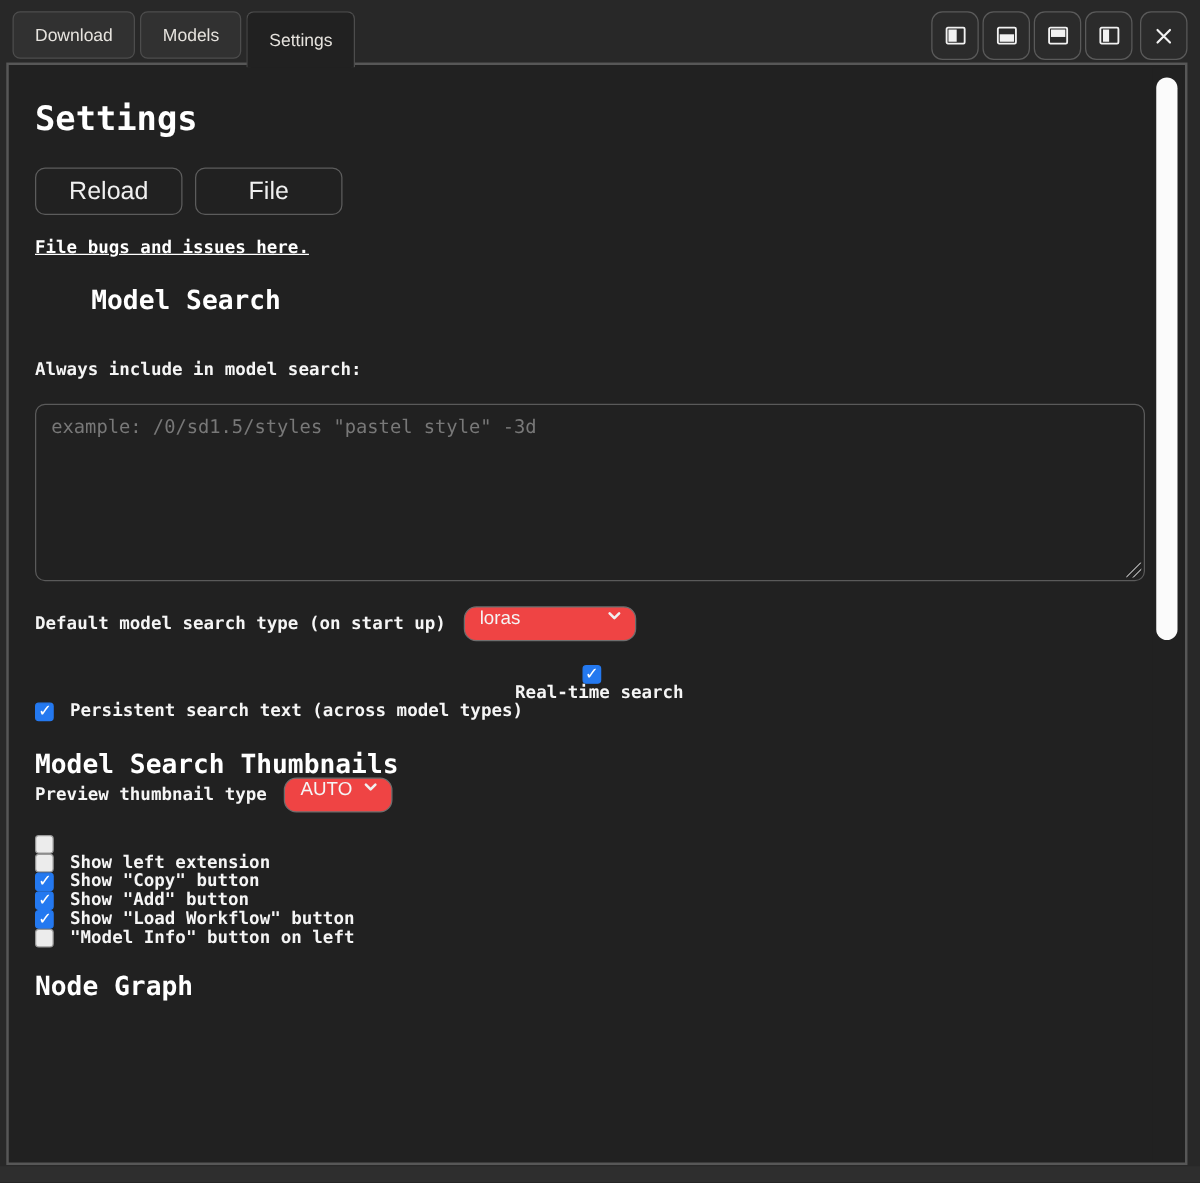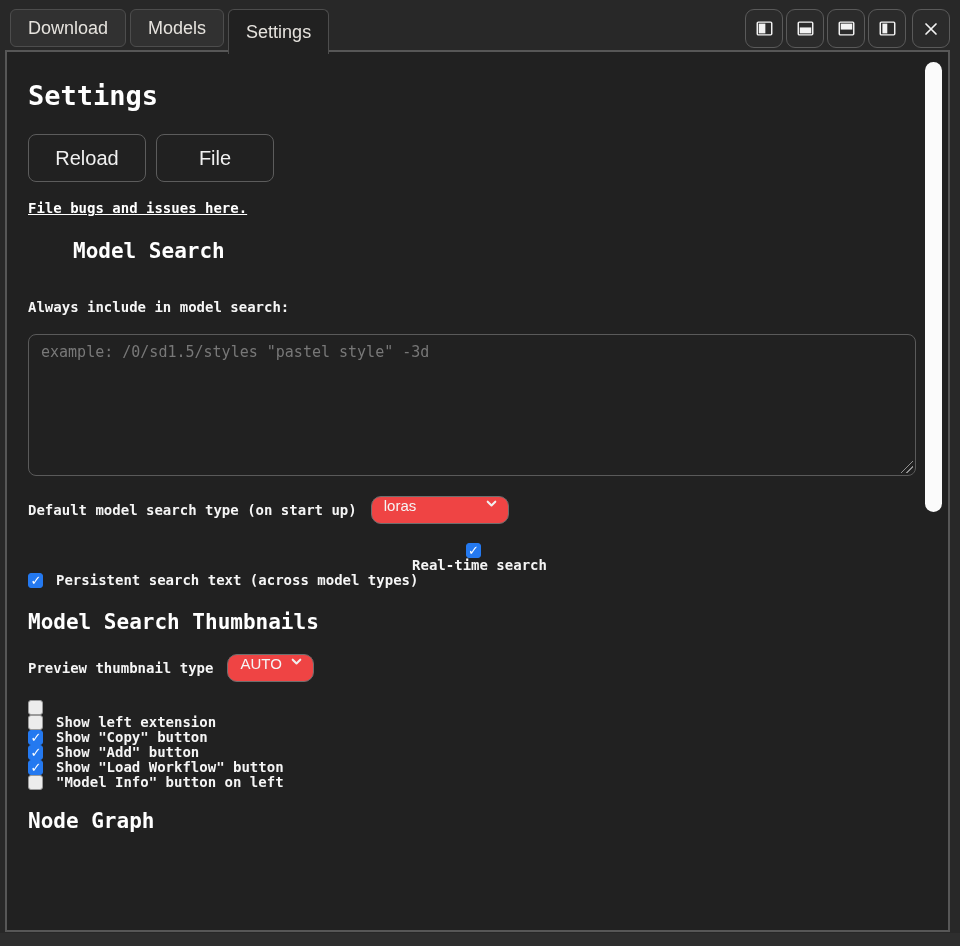--- a/index.html
+++ b/index.html
@@ -9,21 +9,21 @@
     font-family:"DejaVu Sans Mono", monospace;
     color:#f2f2f2;
     position:relative;
   }
   
   .tabbar { position:absolute; top:0; left:0; right:0; height:50px; background:#282828; }
   .tabs { position:absolute; left:10px; top:9px; display:flex; gap:4px; }
   .tab {
     height:38px; padding:0 17px; display:flex; align-items:center;
     background:#313131; border:1px solid #4d4d4d; border-radius:6px;
-    font-family:"Liberation Sans", sans-serif; font-size:18px; color:#e6e3de;
+    font-family:"Liberation Sans", sans-serif; font-size:14px; color:#e6e3de;
     cursor:pointer; white-space:nowrap;
   }
   .tab.active {
     background:#212121; height:45px; border-bottom:none;
     border-radius:6px 6px 0 0; position:relative; z-index:3;
   }
   .winbtns { position:absolute; right:10px; top:9px; display:flex; gap:3px; }
   .winbtn {
     width:38px; height:39px; display:flex; align-items:center; justify-content:center;
     background:#2b2b2b; border:1px solid #5a5a5a; border-radius:9px; cursor:pointer;
@@ -44,21 +44,21 @@
   .vscroll { position:absolute; top:2px; right:2px; bottom:2px; width:24px; background:#212121; }
   .vthumb {
     position:absolute; top:8px; right:4px; width:17px; height:450px;
     background:#fbfbfb; border-radius:9px; cursor:pointer;
   }
   
   h1.page-title { margin-top:30px; font-size:27px; line-height:28px; font-weight:bold; color:#ffffff; }
   h2.section { font-size:21px; line-height:22px; font-weight:bold; color:#ffffff; }
   .btn-row { margin-top:24px; display:flex; gap:10px; }
   .btn {
-    width:118px; height:48px; background:transparent;
+    width:118px; height:38px; background:transparent;
     border:1.5px solid #5c5c5c; border-radius:8px;
     font-family:"Liberation Sans", sans-serif; font-size:20px; color:#f0f0f0;
     display:flex; align-items:center; justify-content:center; cursor:pointer;
   }
   .issues-link {
     display:inline-block; margin-top:19px; font-size:14px; line-height:15px;
     font-weight:bold; color:#ffffff; text-decoration:underline; cursor:pointer;
   }
   .sec-model-search { margin-top:23px;padding-left:45px; }
   .plain-label { font-size:14px; line-height:15px; font-weight:bold; color:#f5f5f5; }
@@ -71,21 +71,21 @@
     font-size:15px; color:#dddddd; outline:none;
   }
   textarea.search-include::placeholder { color:#787878; }
   .resize-grip {
     position:absolute; right:3px; bottom:3px; width:12px; height:12px; pointer-events:none;
     background:
       linear-gradient(135deg, transparent 0 46%, #909090 46% 54%, transparent 54% 68%, #909090 68% 76%, transparent 76%);
   }
   .select-row { display:flex; align-items:center; gap:14px; }
   .row-default-type { margin-top:20px; }
-  .row-preview-type { margin-top:21px; }
+  .row-preview-type { }
   .select {
     height:28px; border:1px solid #6e6e6e; border-radius:10px;
     display:flex; align-items:flex-start; padding:0 10px 0 12px;
     font-family:"Liberation Sans", sans-serif; font-size:15px; color:#f5f5f5;
     background:#ef4444; cursor:pointer; gap:8px;
   }
   .select.wide { width:138px; justify-content:space-between; }
   .select .chev { display:flex; }
   .cb-row { display:flex; align-items:center; cursor:pointer; }
   .cb-row.first { margin-top:19px;flex-direction:column; }

